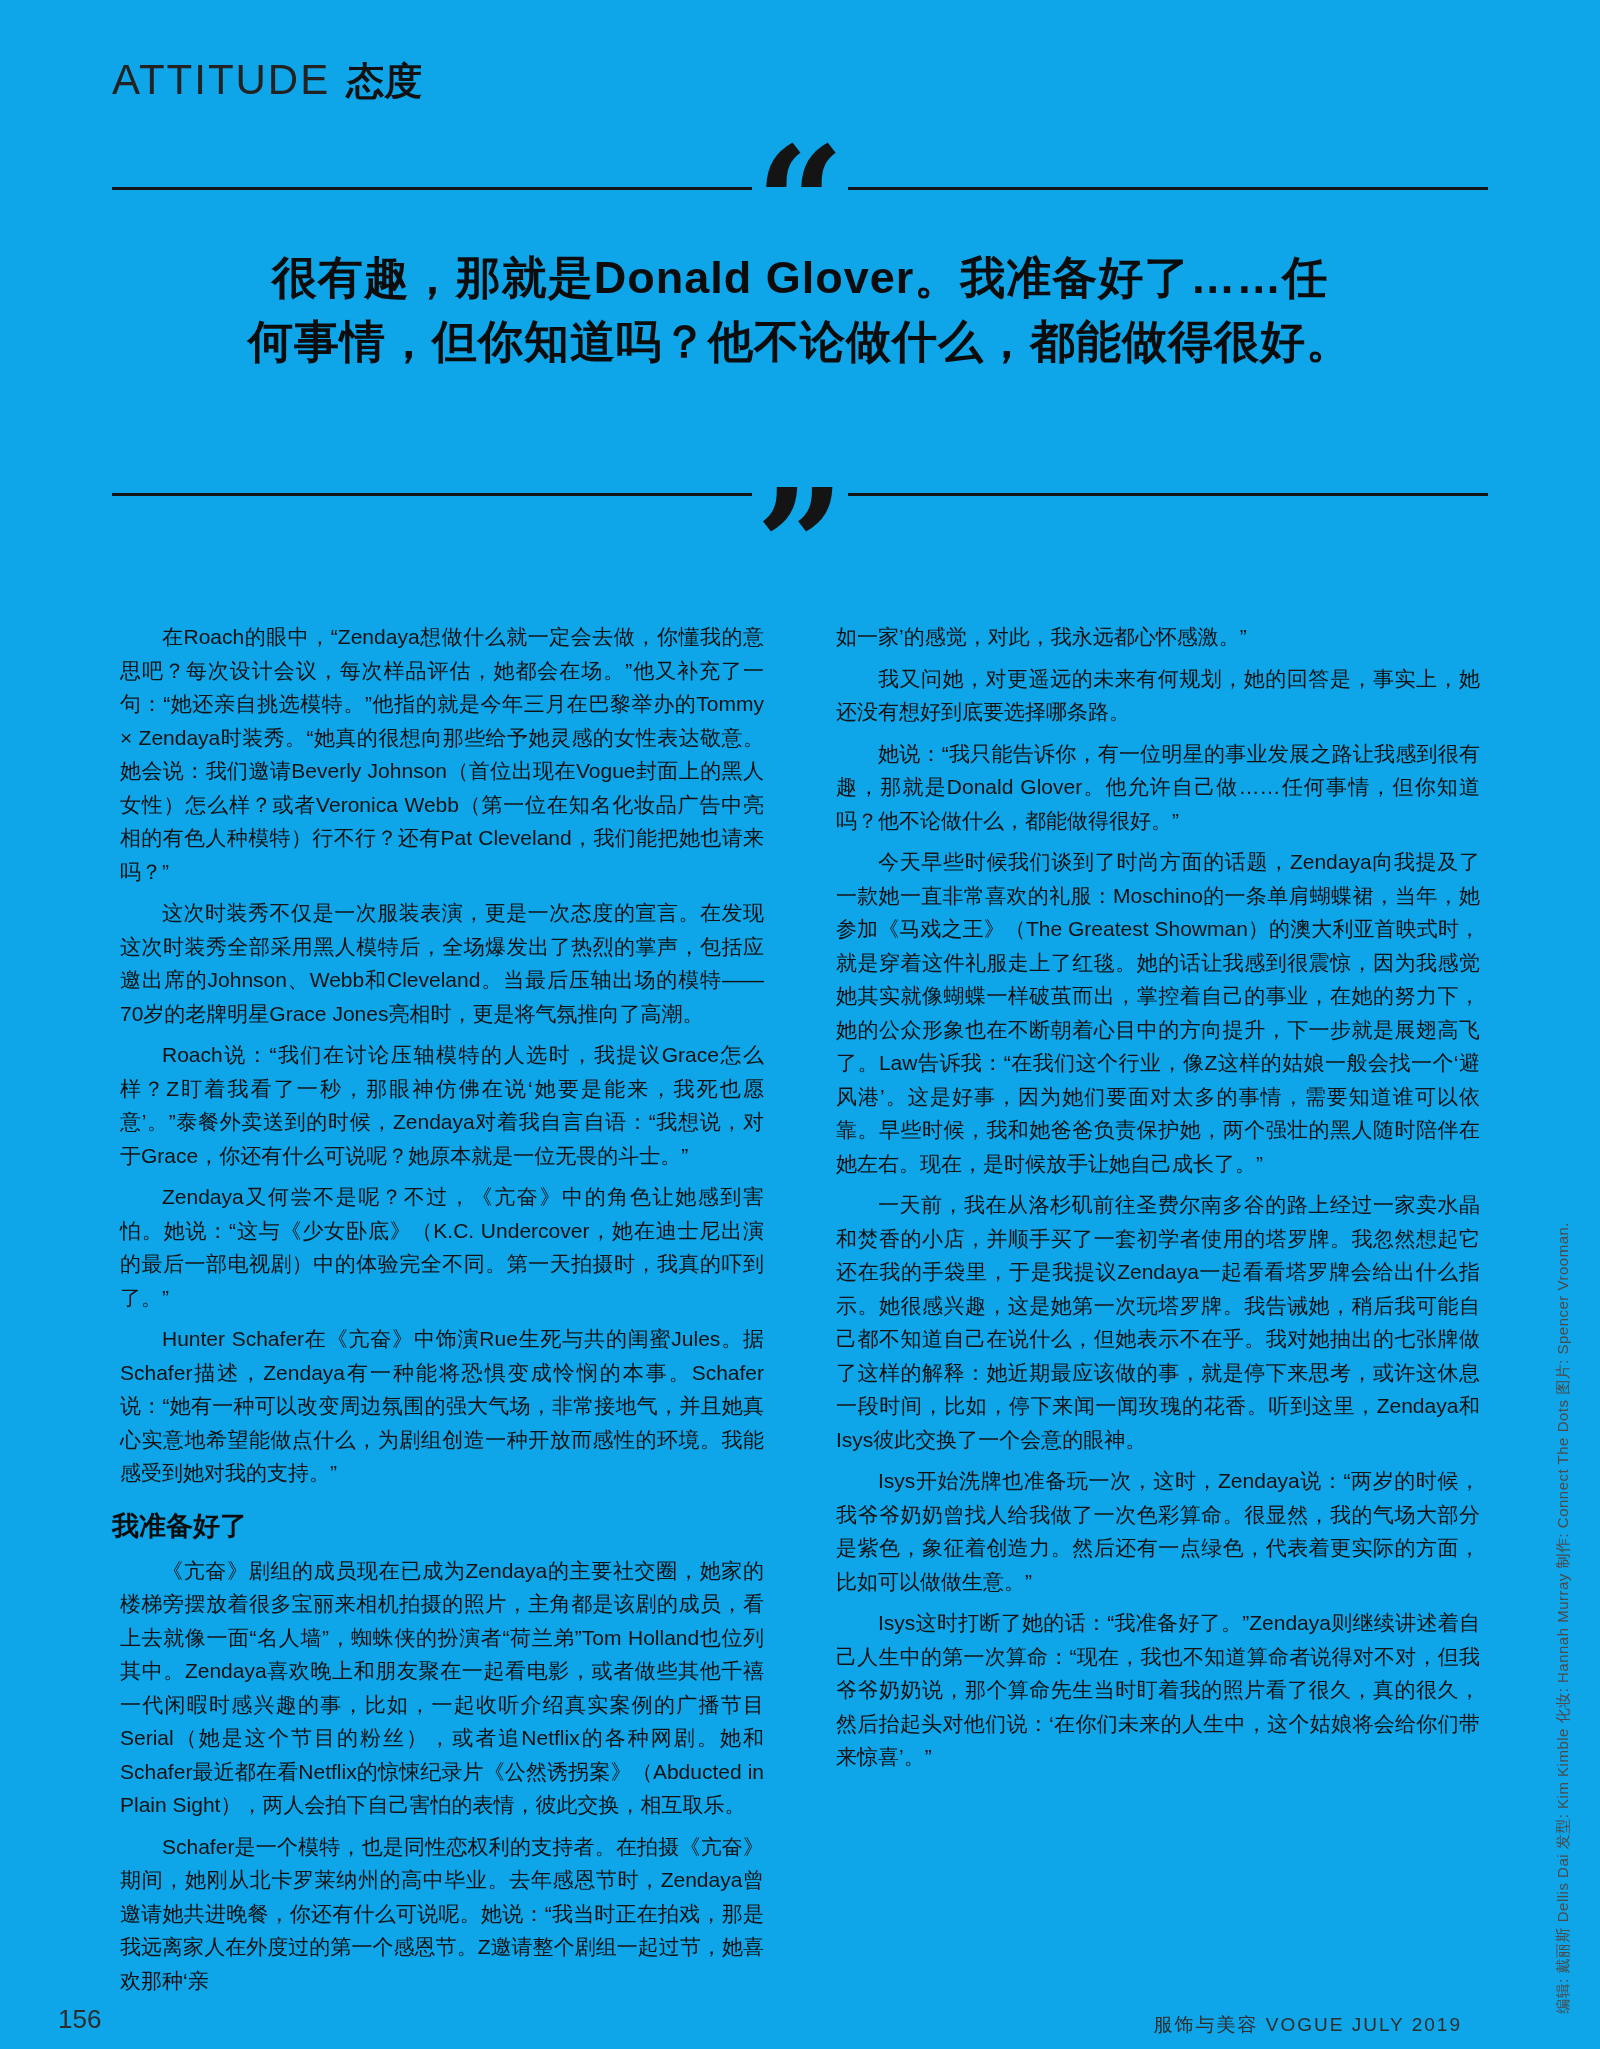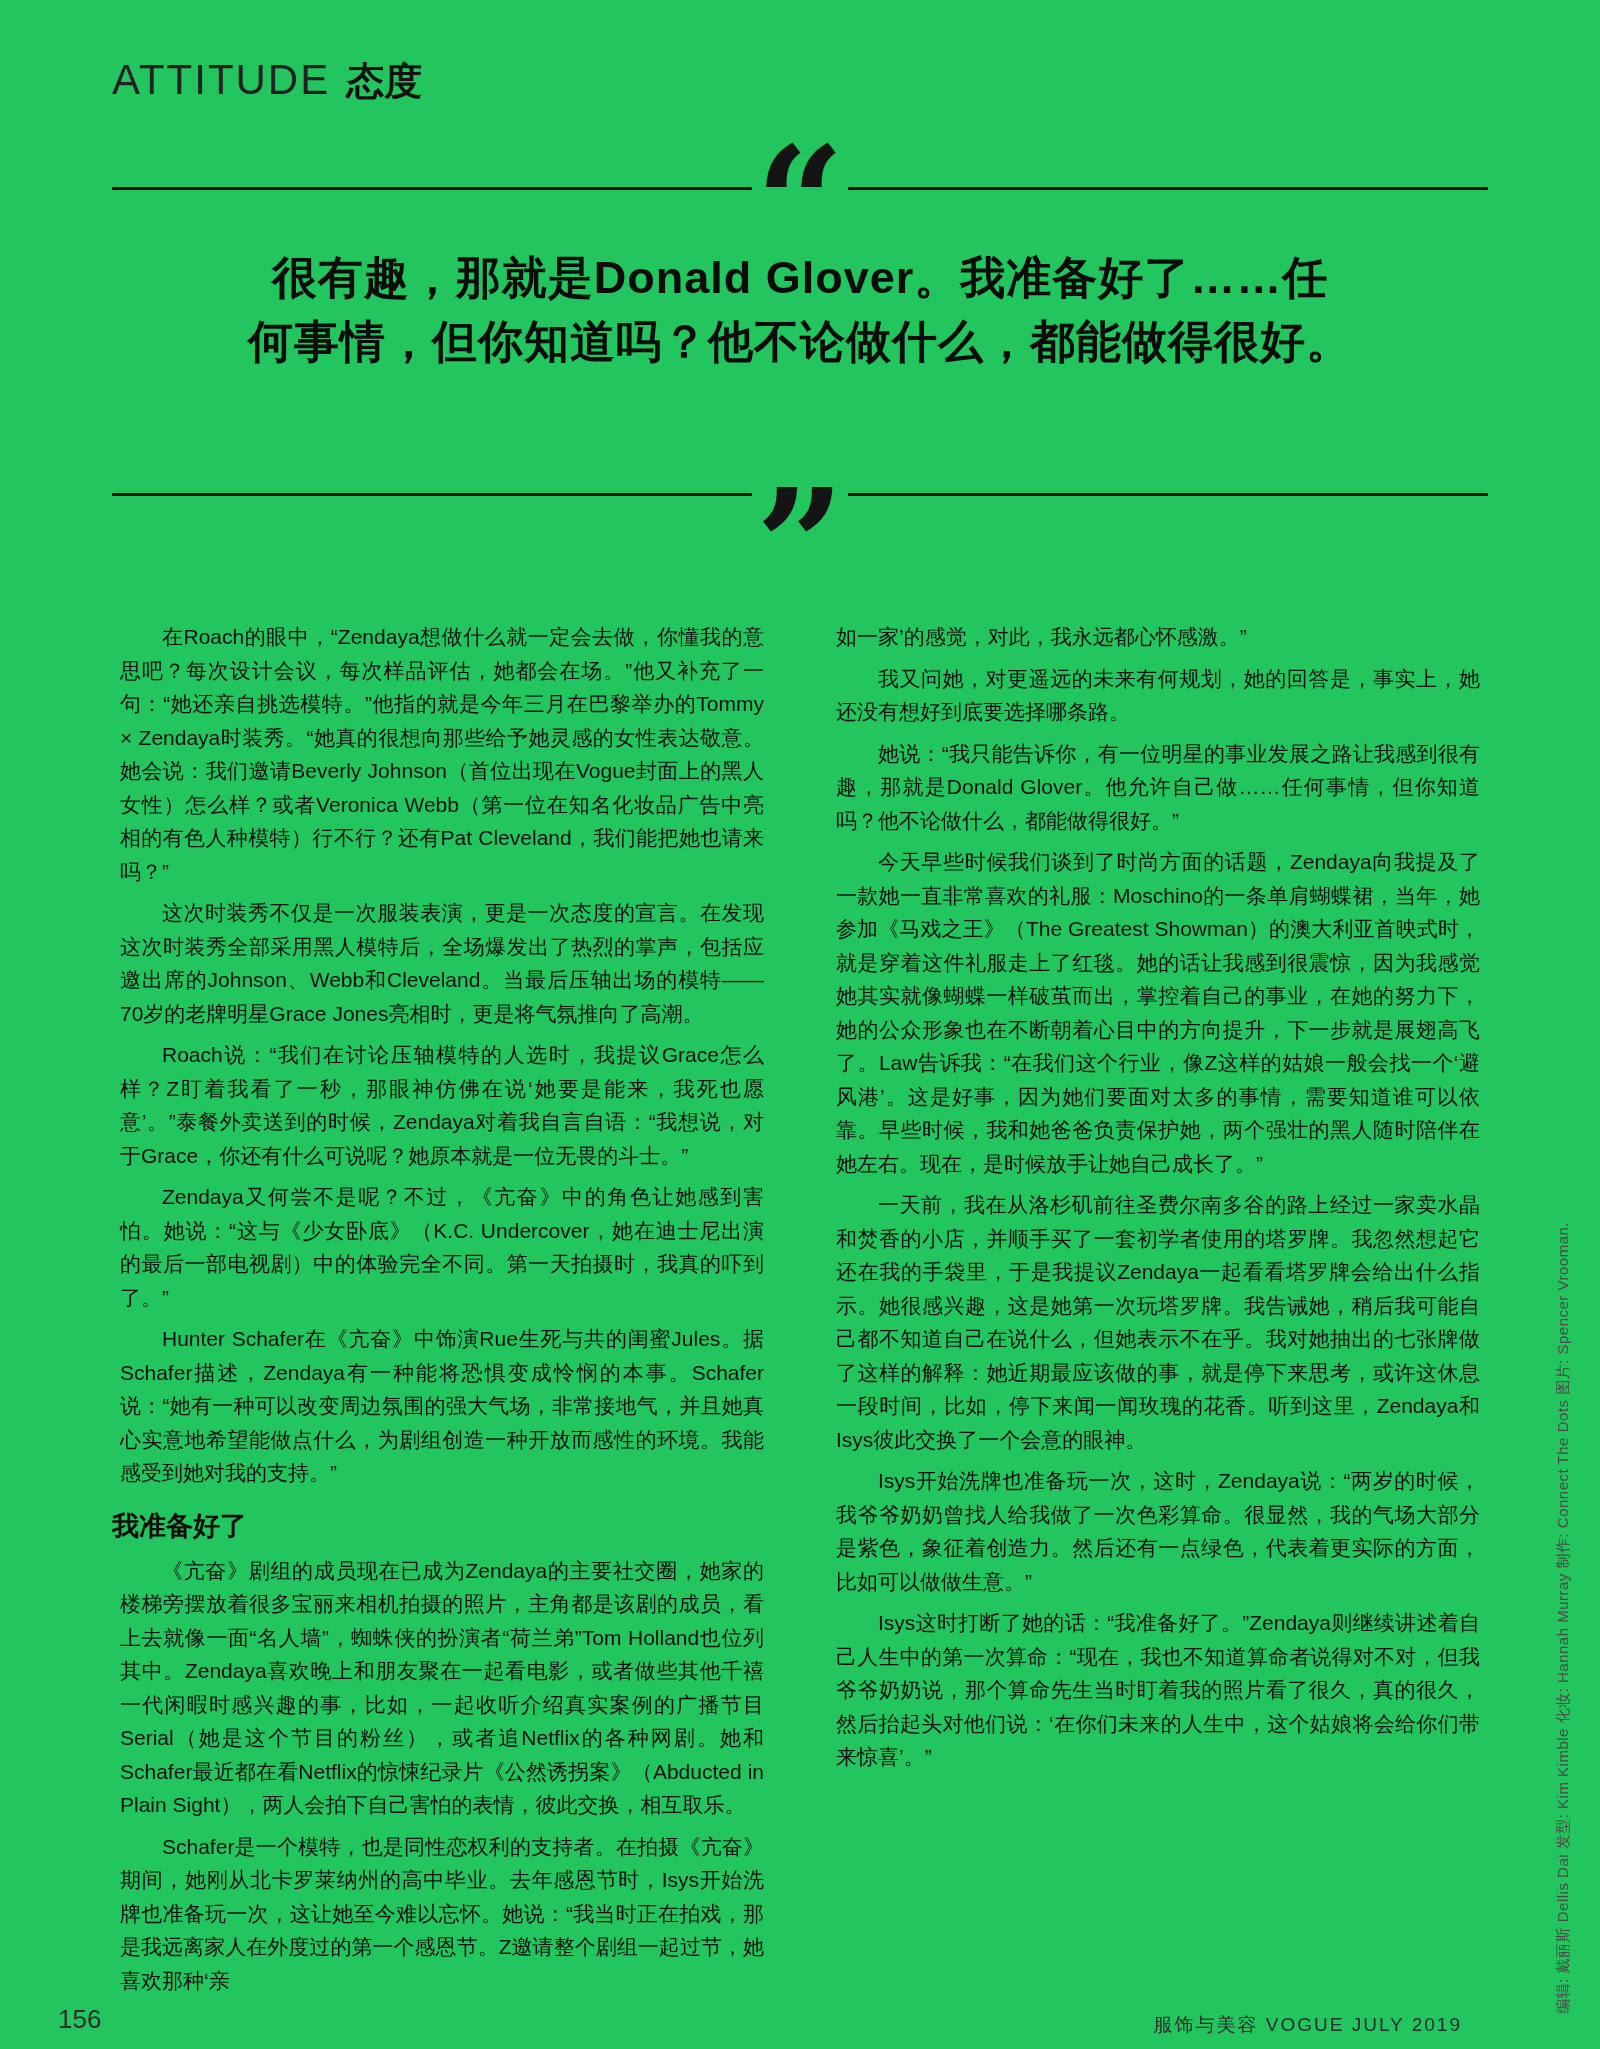--- a/index.html
+++ b/index.html
@@ -1,20 +1,20 @@
 <!DOCTYPE html>
 <html><head>
 <meta charset="utf-8">
 <style>
   html, body { margin: 0; padding: 0; background: #dcdcdc; }
   .page {
     position: relative;
     width: 1600px; height: 2049px;
     margin: 0 auto;
-    background: #22c55e;
+    background: #0ea5e9;
     color: #111;
     font-family: "Liberation Sans", "DejaVu Sans", sans-serif;
     overflow: hidden;
     text-decoration: underline;
   }
 
   
   .masthead { position: absolute; left: 112px; top: 56px; display: flex; align-items: baseline; gap: 16px; }
   .masthead .en { font-size: 42px; font-weight: 400; letter-spacing: 2px; color: #222; }
   .masthead .zh { font-size: 38px; font-weight: 700; color: #111; }
@@ -94,21 +94,21 @@
 
   <main class="columns">
     <section class="col">
       <p>在Roach的眼中，“Zendaya想做什么就一定会去做，你懂我的意思吧？每次设计会议，每次样品评估，她都会在场。”他又补充了一句：“她还亲自挑选模特。”他指的就是今年三月在巴黎举办的Tommy × Zendaya时装秀。“她真的很想向那些给予她灵感的女性表达敬意。她会说：我们邀请Beverly Johnson（首位出现在Vogue封面上的黑人女性）怎么样？或者Veronica Webb（第一位在知名化妆品广告中亮相的有色人种模特）行不行？还有Pat Cleveland，我们能把她也请来吗？”</p>
       <p>这次时装秀不仅是一次服装表演，更是一次态度的宣言。在发现这次时装秀全部采用黑人模特后，全场爆发出了热烈的掌声，包括应邀出席的Johnson、Webb和Cleveland。当最后压轴出场的模特——70岁的老牌明星Grace Jones亮相时，更是将气氛推向了高潮。</p>
       <p>Roach说：“我们在讨论压轴模特的人选时，我提议Grace怎么样？Z盯着我看了一秒，那眼神仿佛在说‘她要是能来，我死也愿意’。”泰餐外卖送到的时候，Zendaya对着我自言自语：“我想说，对于Grace，你还有什么可说呢？她原本就是一位无畏的斗士。”</p>
       <p>Zendaya又何尝不是呢？不过，《亢奋》中的角色让她感到害怕。她说：“这与《少女卧底》（K.C. Undercover，她在迪士尼出演的最后一部电视剧）中的体验完全不同。第一天拍摄时，我真的吓到了。”</p>
       <p>Hunter Schafer在《亢奋》中饰演Rue生死与共的闺蜜Jules。据Schafer描述，Zendaya有一种能将恐惧变成怜悯的本事。Schafer说：“她有一种可以改变周边氛围的强大气场，非常接地气，并且她真心实意地希望能做点什么，为剧组创造一种开放而感性的环境。我能感受到她对我的支持。”</p>
       <h3 class="subhead">我准备好了</h3>
       <p>《亢奋》剧组的成员现在已成为Zendaya的主要社交圈，她家的楼梯旁摆放着很多宝丽来相机拍摄的照片，主角都是该剧的成员，看上去就像一面“名人墙”，蜘蛛侠的扮演者“荷兰弟”Tom Holland也位列其中。Zendaya喜欢晚上和朋友聚在一起看电影，或者做些其他千禧一代闲暇时感兴趣的事，比如，一起收听介绍真实案例的广播节目Serial（她是这个节目的粉丝），或者追Netflix的各种网剧。她和Schafer最近都在看Netflix的惊悚纪录片《公然诱拐案》（Abducted in Plain Sight），两人会拍下自己害怕的表情，彼此交换，相互取乐。</p>
-      <p>Schafer是一个模特，也是同性恋权利的支持者。在拍摄《亢奋》期间，她刚从北卡罗莱纳州的高中毕业。去年感恩节时，Isys开始洗牌也准备玩一次，这让她至今难以忘怀。她说：“我当时正在拍戏，那是我远离家人在外度过的第一个感恩节。Z邀请整个剧组一起过节，她喜欢那种‘亲</p>
+      <p>Schafer是一个模特，也是同性恋权利的支持者。在拍摄《亢奋》期间，她刚从北卡罗莱纳州的高中毕业。去年感恩节时，Zendaya曾邀请她共进晚餐，你还有什么可说呢。她说：“我当时正在拍戏，那是我远离家人在外度过的第一个感恩节。Z邀请整个剧组一起过节，她喜欢那种‘亲</p>
     </section>
     <section class="col">
       <p class="no-indent">如一家’的感觉，对此，我永远都心怀感激。”</p>
       <p>我又问她，对更遥远的未来有何规划，她的回答是，事实上，她还没有想好到底要选择哪条路。</p>
       <p>她说：“我只能告诉你，有一位明星的事业发展之路让我感到很有趣，那就是Donald Glover。他允许自己做……任何事情，但你知道吗？他不论做什么，都能做得很好。”</p>
       <p>今天早些时候我们谈到了时尚方面的话题，Zendaya向我提及了一款她一直非常喜欢的礼服：Moschino的一条单肩蝴蝶裙，当年，她参加《马戏之王》（The Greatest Showman）的澳大利亚首映式时，就是穿着这件礼服走上了红毯。她的话让我感到很震惊，因为我感觉她其实就像蝴蝶一样破茧而出，掌控着自己的事业，在她的努力下，她的公众形象也在不断朝着心目中的方向提升，下一步就是展翅高飞了。Law告诉我：“在我们这个行业，像Z这样的姑娘一般会找一个‘避风港’。这是好事，因为她们要面对太多的事情，需要知道谁可以依靠。早些时候，我和她爸爸负责保护她，两个强壮的黑人随时陪伴在她左右。现在，是时候放手让她自己成长了。”</p>
       <p>一天前，我在从洛杉矶前往圣费尔南多谷的路上经过一家卖水晶和焚香的小店，并顺手买了一套初学者使用的塔罗牌。我忽然想起它还在我的手袋里，于是我提议Zendaya一起看看塔罗牌会给出什么指示。她很感兴趣，这是她第一次玩塔罗牌。我告诫她，稍后我可能自己都不知道自己在说什么，但她表示不在乎。我对她抽出的七张牌做了这样的解释：她近期最应该做的事，就是停下来思考，或许这休息一段时间，比如，停下来闻一闻玫瑰的花香。听到这里，Zendaya和Isys彼此交换了一个会意的眼神。</p>
       <p>Isys开始洗牌也准备玩一次，这时，Zendaya说：“两岁的时候，我爷爷奶奶曾找人给我做了一次色彩算命。很显然，我的气场大部分是紫色，象征着创造力。然后还有一点绿色，代表着更实际的方面，比如可以做做生意。”</p>
       <p>Isys这时打断了她的话：“我准备好了。”Zendaya则继续讲述着自己人生中的第一次算命：“现在，我也不知道算命者说得对不对，但我爷爷奶奶说，那个算命先生当时盯着我的照片看了很久，真的很久，然后抬起头对他们说：‘在你们未来的人生中，这个姑娘将会给你们带来惊喜’。”</p>
     </section>

